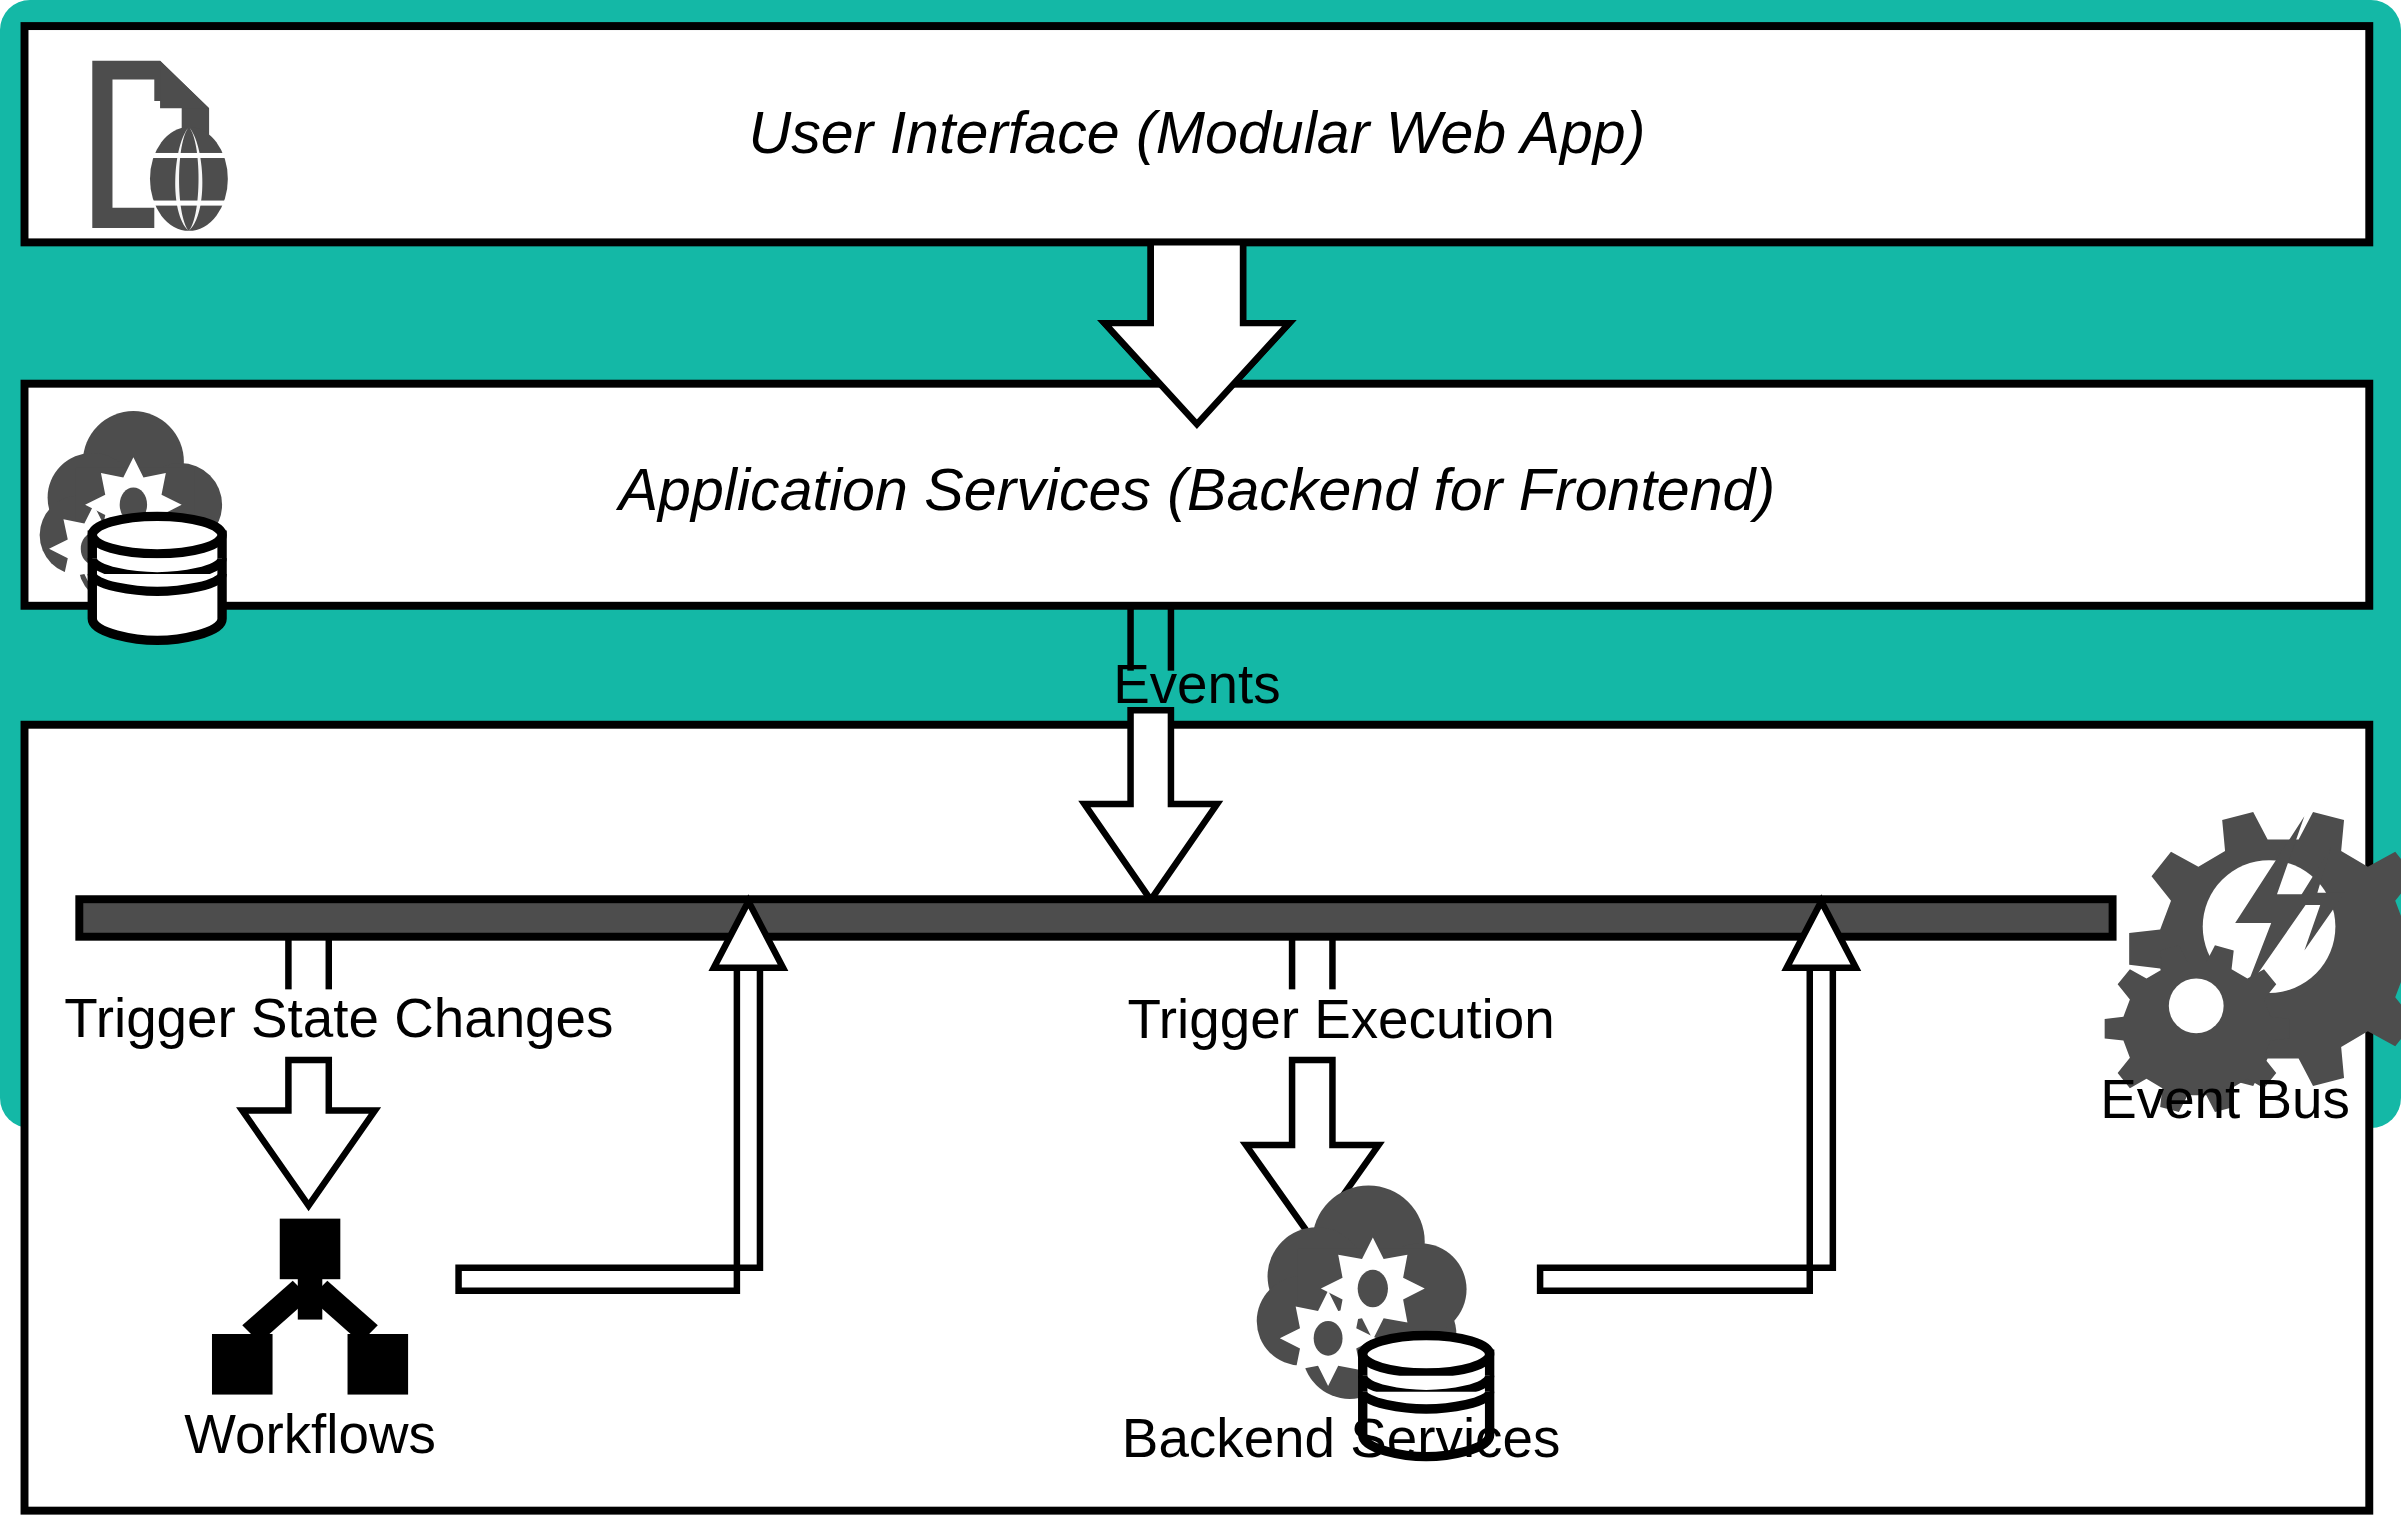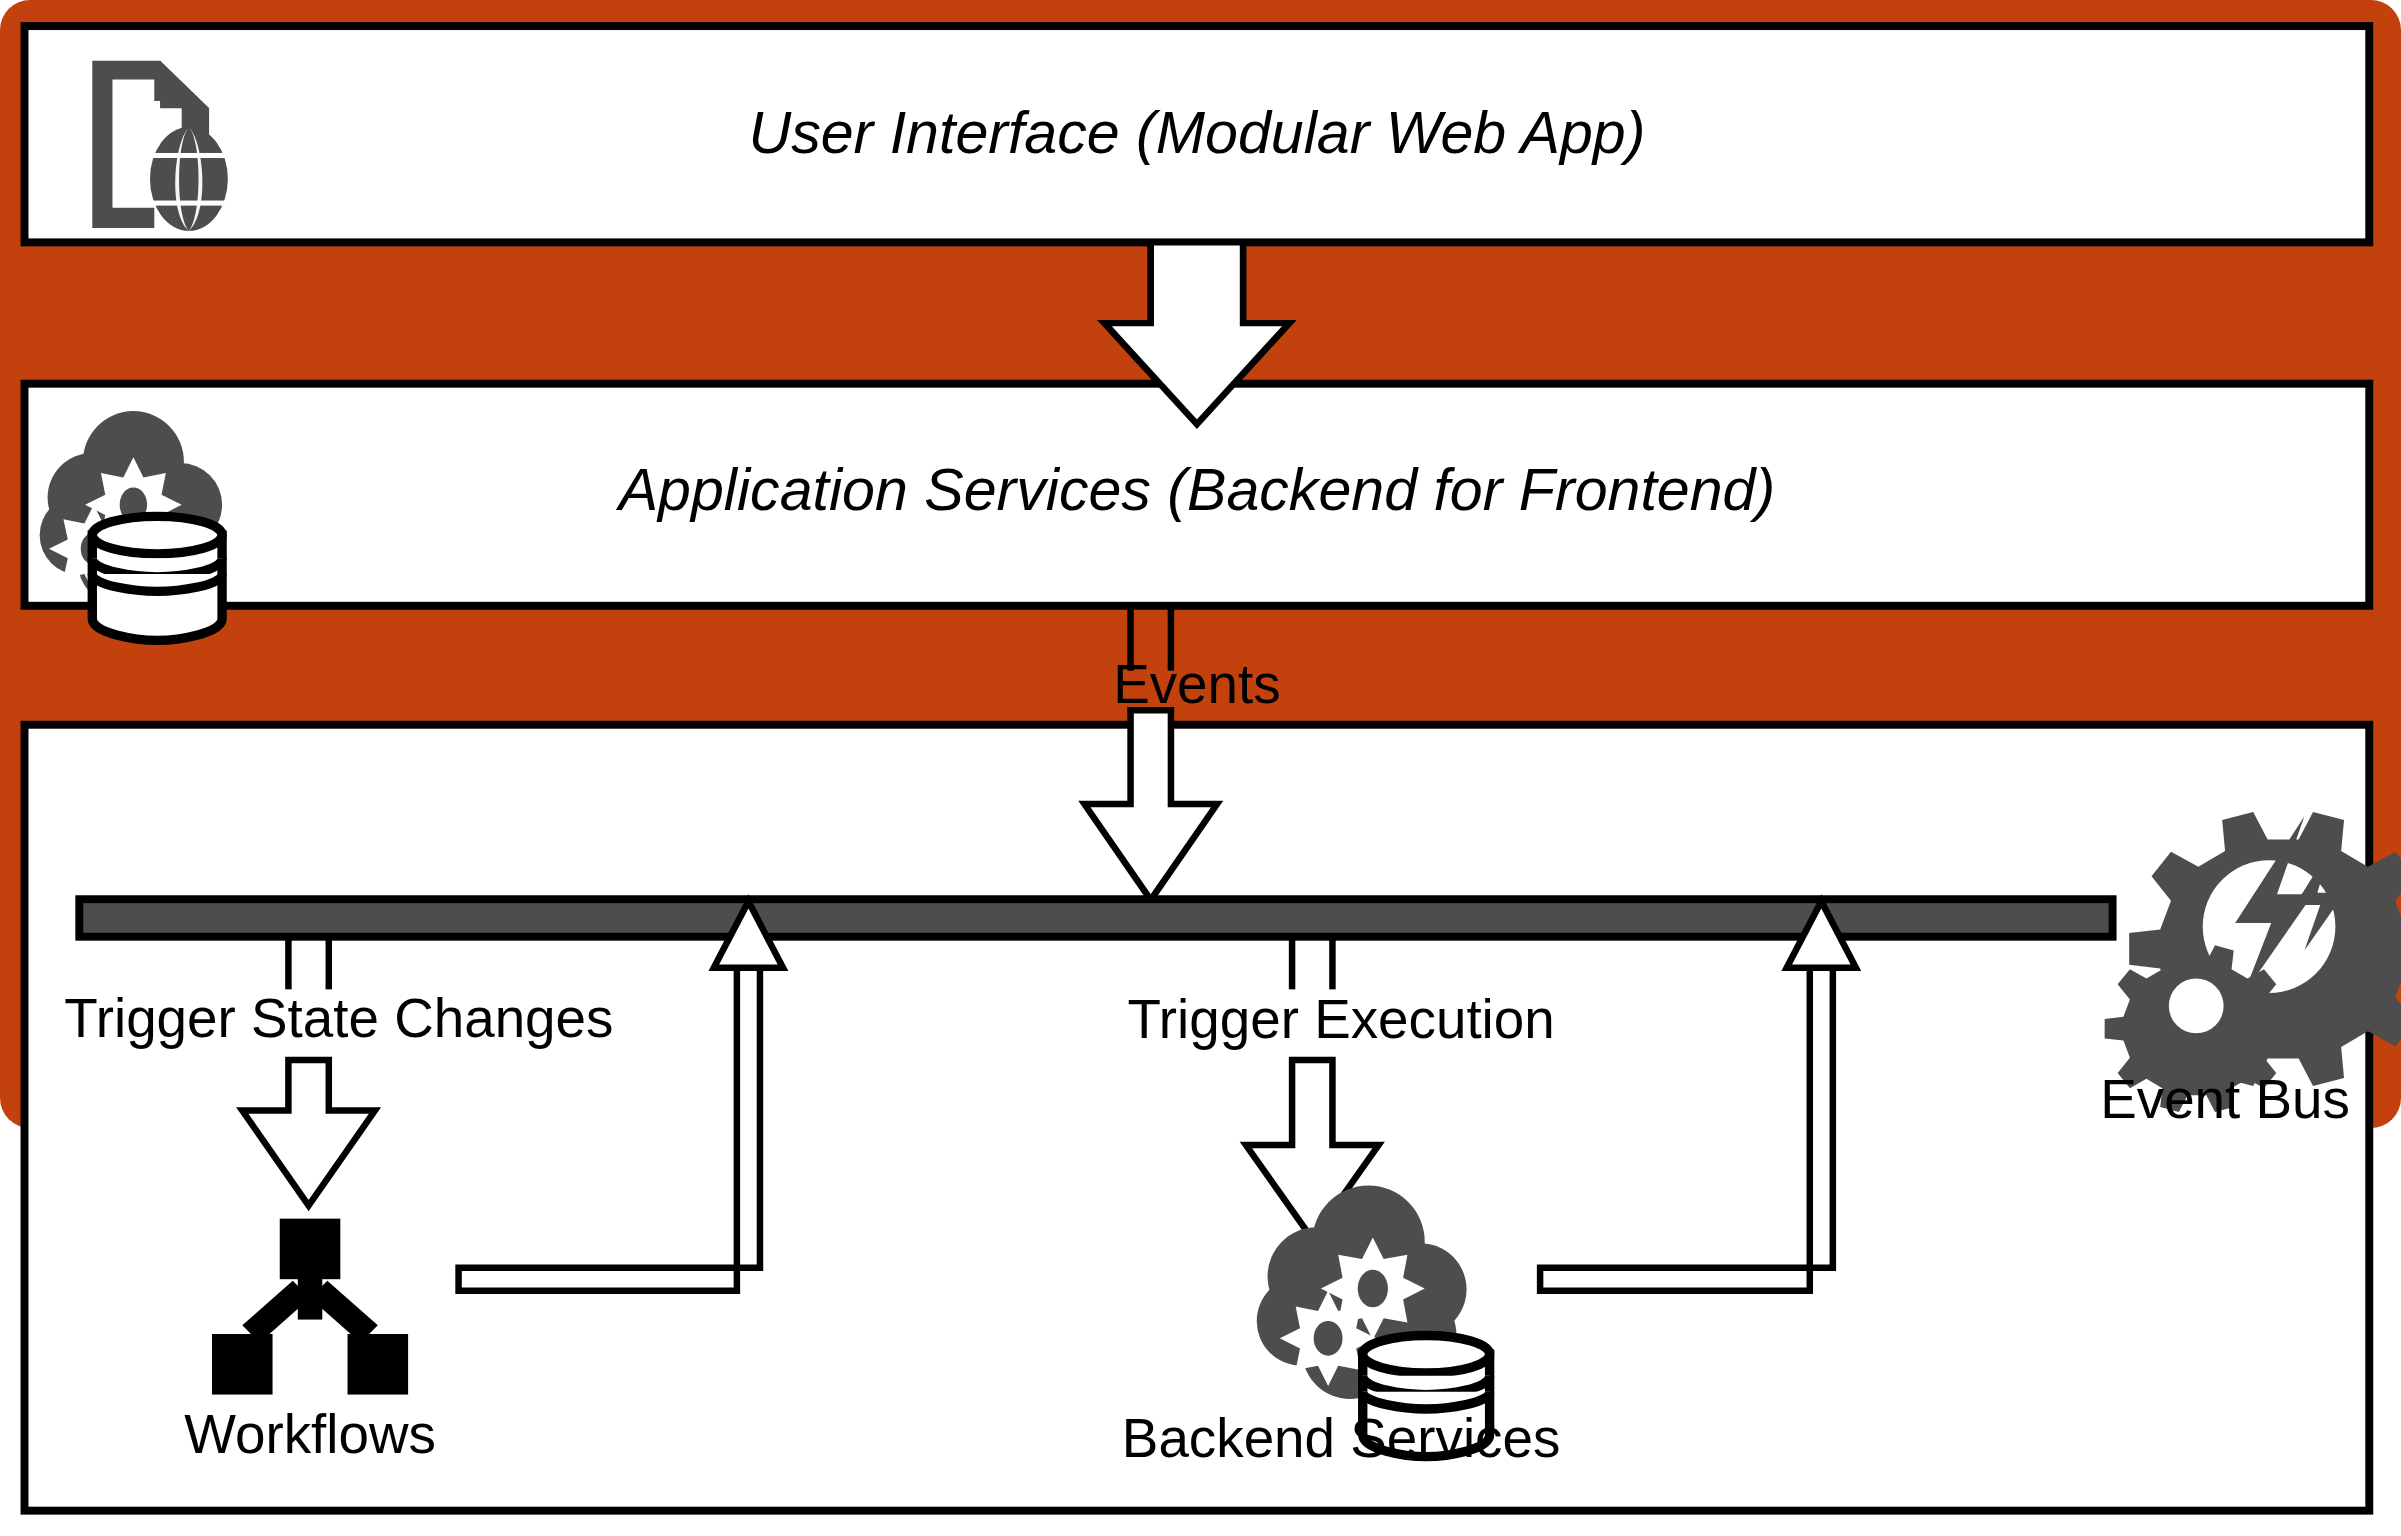--- a/index.html
+++ b/index.html
@@ -11,21 +11,21 @@
   body {
     width: 2401px;
     height: 1536px;
     overflow: hidden;
     font-family: "Liberation Sans", sans-serif;
   }
   #diagram-root {
     position: relative;
     width: 2401px;
     height: 1128px;
-    background: #c2410c;
+    background: #14b8a6;
     border-radius: 30px;
   }
   svg#diagram-canvas {
     position: absolute;
     left: 0;
     top: 0;
     width: 2401px;
     height: 1536px;
     display: block;
   }

